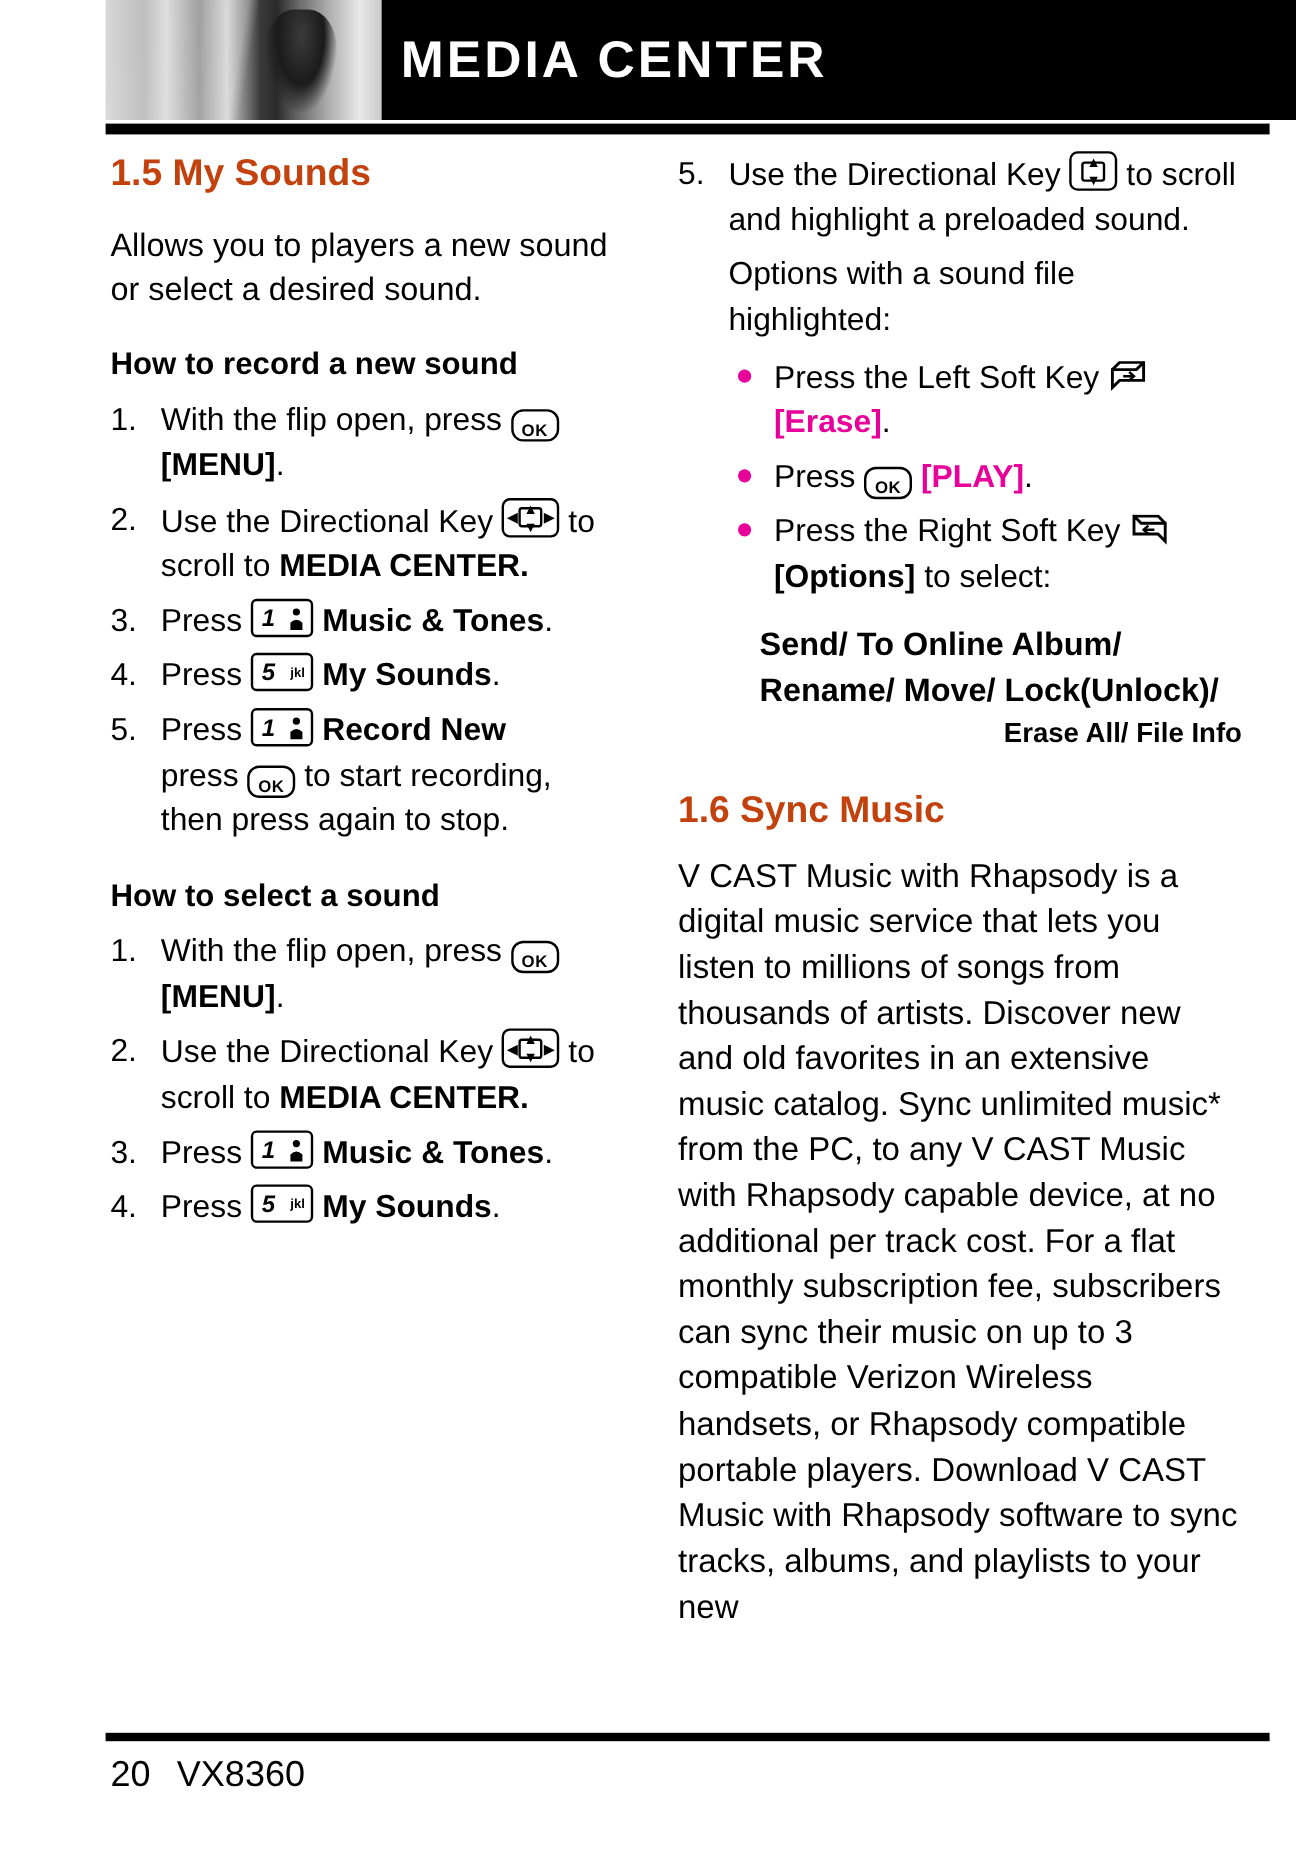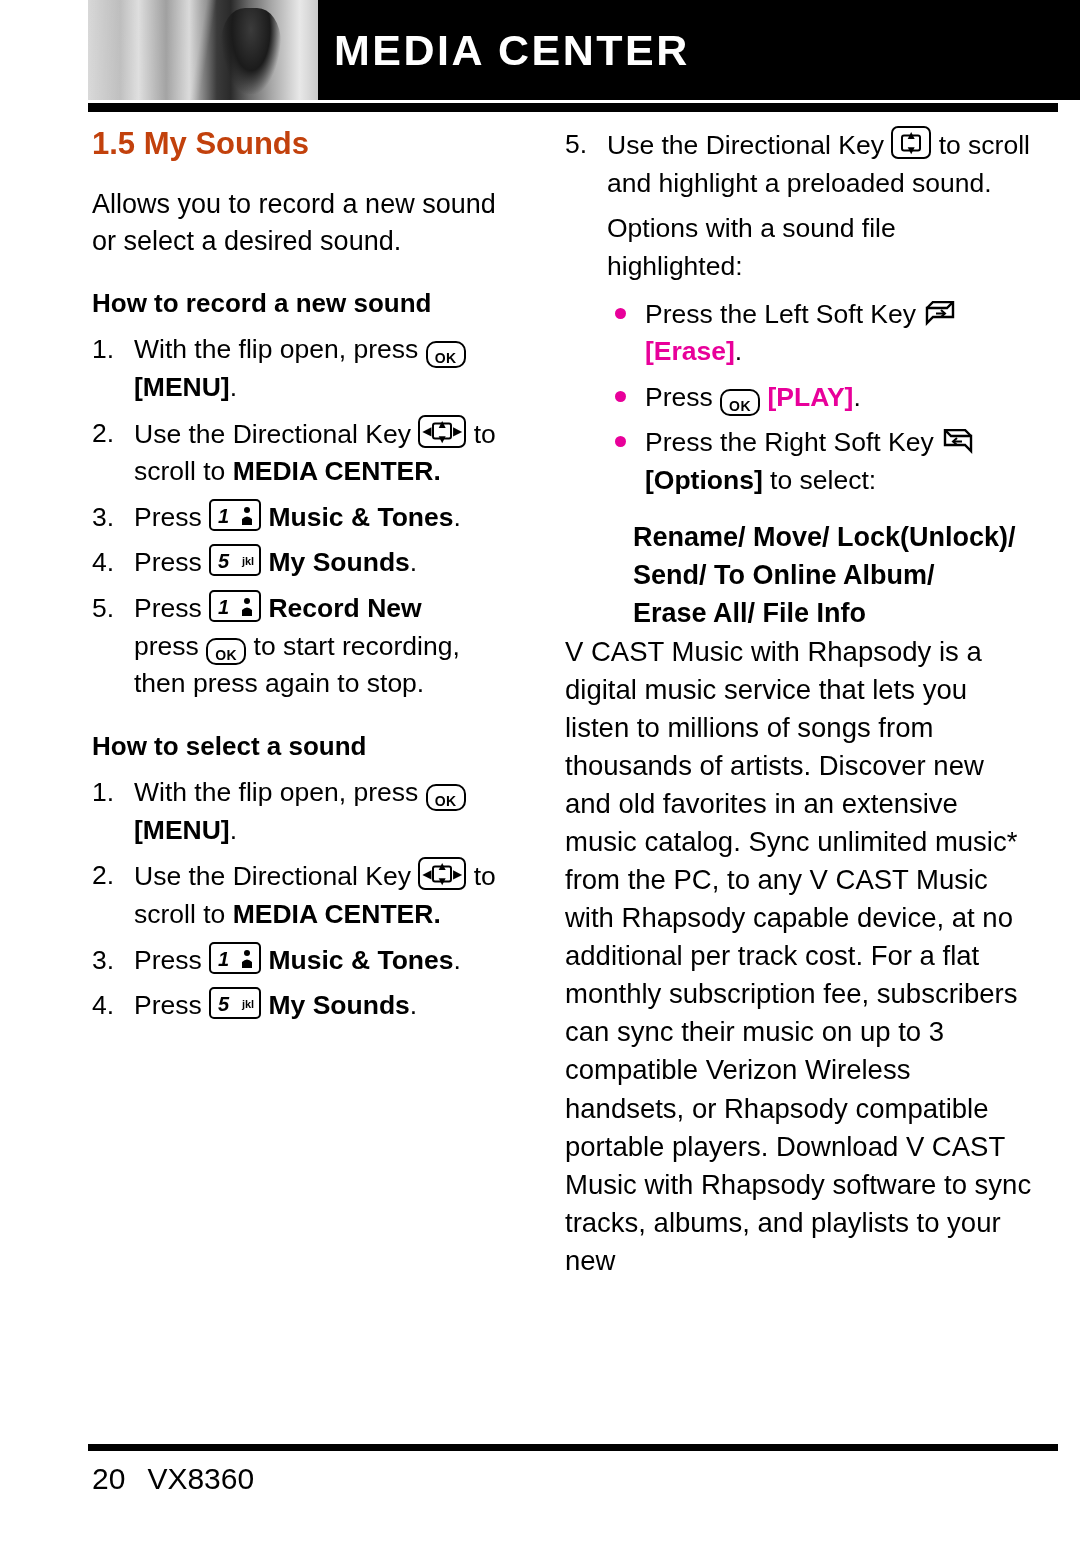--- a/index.html
+++ b/index.html
@@ -251,21 +251,21 @@
   <div class="header-title-band">
     <div class="header-title">MEDIA CENTER</div>
   </div>
 </div>
 <div class="header-rule"></div>
 
 <div class="col col-left">
 
   <div class="section-head">1.5 My Sounds</div>
 
-  <p class="body">Allows you to record a new sound or select a desired sound.</p>
+  <p class="body">Allows you to players a new sound or select a desired sound.</p>
 
   <div class="sub-head">How to record a new sound</div>
 
   <div class="step">
     <span class="num">1.</span>
     <span>With the flip open, press </span><span class="key key-ok">OK</span><br>
     <b>[MENU]</b><span>.</span>
   </div>
 
   <div class="step">
@@ -356,25 +356,26 @@
     <span>Press the Right Soft Key </span><span class="softkey"><svg viewBox="0 0 34 30" width="34" height="30">
           <path d="M30 22 L30 7 L10 7 L4 1 L4 16 L24 16 Z" fill="none" stroke="#000" stroke-width="2.4"></path>
           <path d="M30 7 L24 1 L4 1" fill="none" stroke="#000" stroke-width="2.4"></path>
           <path d="M21 12.5 L12 12.5" stroke="#000" stroke-width="2"></path>
           <path d="M16 9 L12 12.5 L16 16" fill="none" stroke="#000" stroke-width="2"></path>
         </svg></span><br>
     <b>[Options]</b><span> to select:</span>
   </div>
 
   <div style="margin-left:68px; margin-top:18px;">
+    <div style="font-size:27px; font-weight:bold; line-height:1.42;">Send/ To Online Album/</div>
     <div style="font-size:27px; font-weight:bold; line-height:1.42;">Rename/ Move/ Lock(Unlock)/</div>
-    <div style="font-size:27px; font-weight:bold; line-height:1.42;">Send/ To Online Album/</div>
-    <div style="font-size:27px; font-weight:bold; line-height:1.42;">Erase All/ File Info</div>
-  </div>
-
+    <div style="font-size:23px; font-weight:bold; line-height:1.42;text-align:right;">Erase All/ File Info</div>
+  </div>
+
+  <div class="section-head" style="margin-top:30px; margin-bottom:18px;">1.6 Sync Music</div>
 
   <p class="body" style="font-size:27.5px; line-height:1.385;">V CAST Music with Rhapsody is a digital music service that lets you listen to millions of songs from thousands of artists. Discover new and old favorites in an extensive music catalog. Sync unlimited music* from the PC, to any V CAST Music with Rhapsody capable device, at no additional per track cost. For a flat monthly subscription fee, subscribers can sync their music on up to 3 compatible Verizon Wireless handsets, or Rhapsody compatible portable players. Download V CAST Music with Rhapsody software to sync tracks, albums, and playlists to your new</p>
 
 </div>
 
 <div class="footer-rule"></div>
 <div class="footer">
   <span class="page-num">20</span><span>VX8360</span>
 </div>
 

